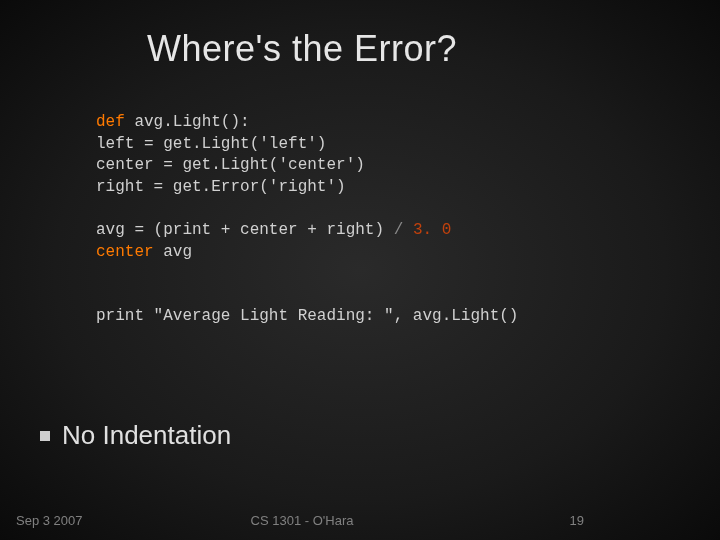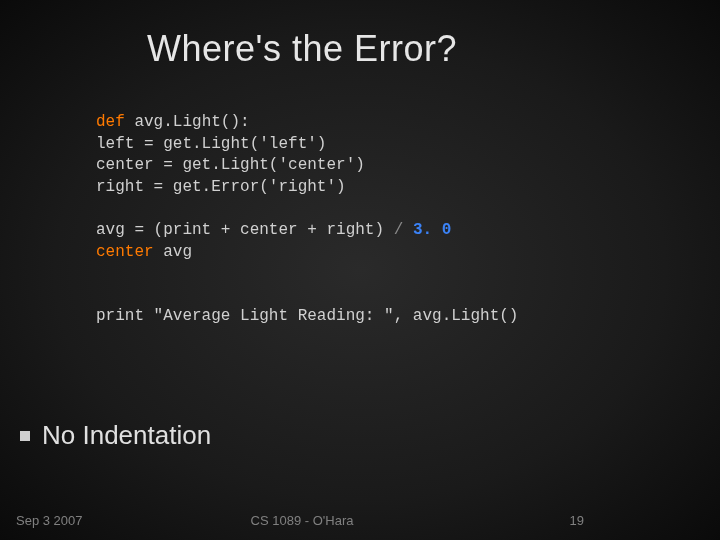--- a/index.html
+++ b/index.html
@@ -28,24 +28,24 @@
   .code-block {
     margin: 42px 0 0 96px;
     font-family: "Courier New", Courier, monospace;
     font-size: 16px;
     line-height: 1.35;
     color: #d0d0d0;
     white-space: pre;
   }
   .kw { color: #ff7a00; }
   .op-dim { color: #888888; }
-  .num-dim { color: #3b82f6; font-weight: bold; }
+  .num-dim { color: #c2410c; }
   .bullet-block {
     position: absolute;
-    left: 20px;
+    left: 40px;
     top: 420px;
     display: flex;
     align-items: center;
     gap: 12px;
   }
   .bullet-square {
     width: 10px;
     height: 10px;
     background: #cfcfcf;
     display: inline-block;
@@ -98,17 +98,17 @@
 
 <span>print </span><span>"Average Light Reading: ", avg.Light()</span></div>
 
   <div class="bullet-block">
     <span class="bullet-square"></span>
     <span class="bullet-text">No Indentation</span>
   </div>
 
   <div class="footer">
     <span class="footer-left">Sep 3 2007</span>
-    <span class="footer-center">CS 1089 - O'Hara</span>
+    <span class="footer-center">CS 1301 - O'Hara</span>
     <span class="footer-right">19</span>
   </div>
 
 </div>
 
 </body></html>

